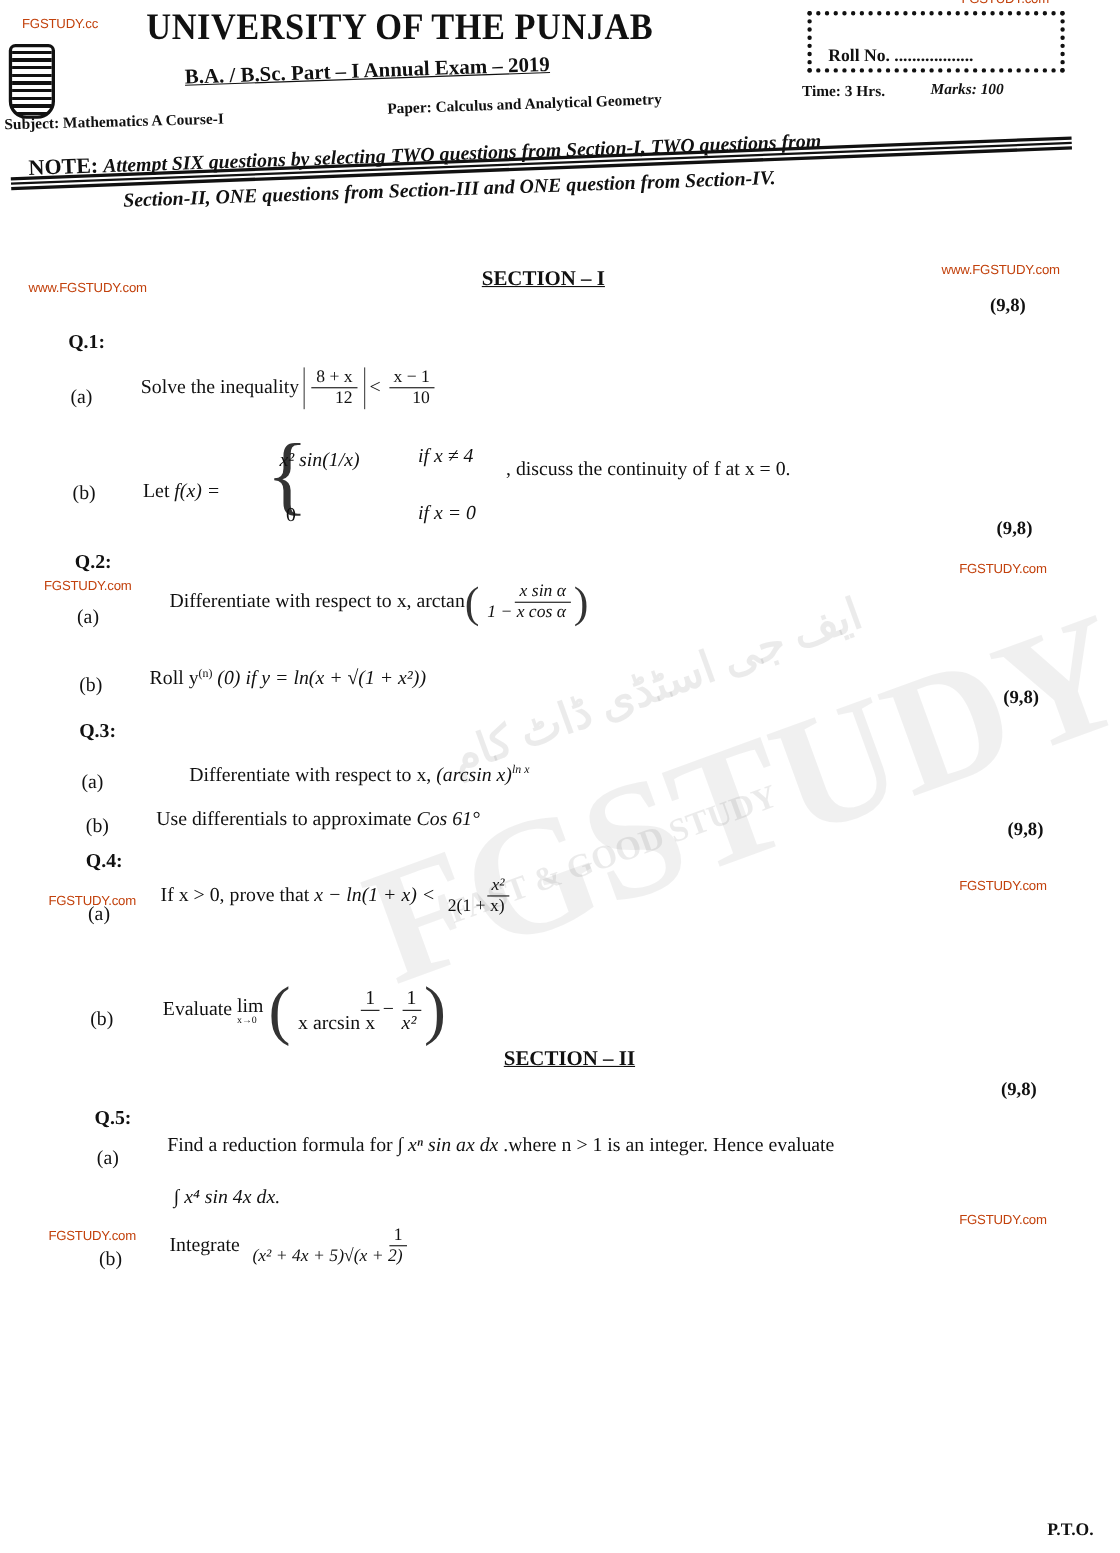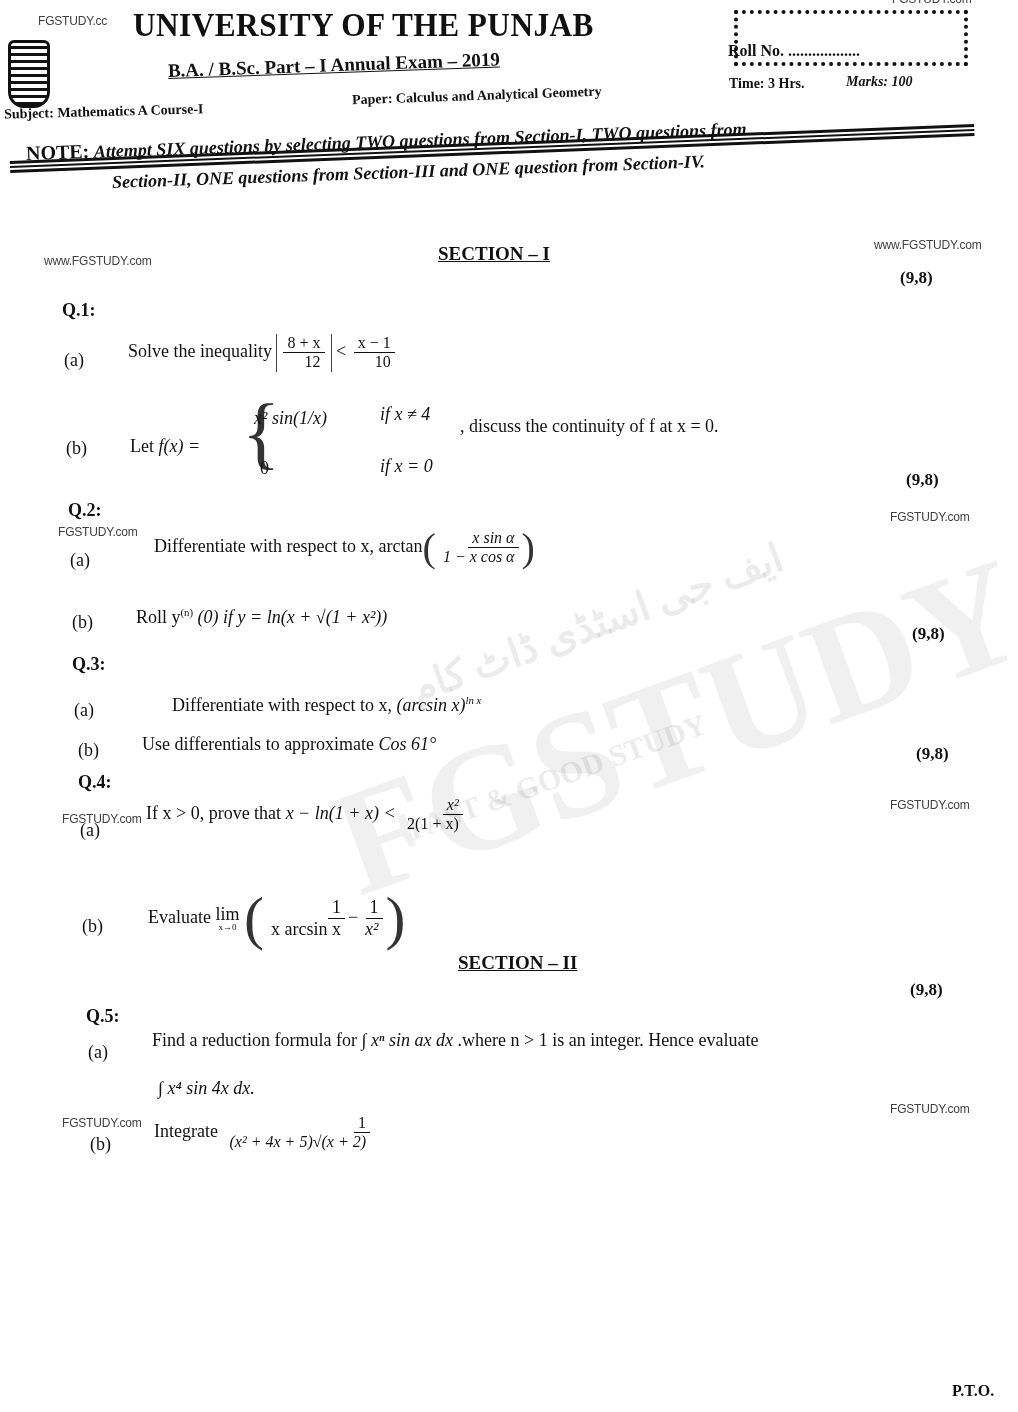--- a/index.html
+++ b/index.html
@@ -1,19 +1,19 @@
 <!DOCTYPE html>
 <html><head>
 <meta charset="utf-8">
 <style>
   html, body { margin:0; padding:0; background:#ffffff; }
   body { width:1018px; height:1412px; position:relative; overflow:hidden;
          font-family:"Liberation Serif", serif; color:#111; }
   .abs { position:absolute; white-space:nowrap; }
-  .wm-small { font-family:"Liberation Sans", sans-serif; font-size:12px; color:#404040; letter-spacing:-0.2px;margin-left:18px; }
+  .wm-small { font-family:"Liberation Sans", sans-serif; font-size:12px; color:#c2410c; letter-spacing:-0.2px; }
   .title { font-family:"Liberation Serif", serif; font-weight:bold; font-size:34px; letter-spacing:0.5px; transform:scaleX(0.92); transform-origin:left; }
   .subtitle { font-weight:bold; font-size:19px; text-decoration:underline; transform:rotate(-2deg); transform-origin:left; }
   .hdr-small { font-weight:bold; font-size:14px; }
   .rollbox { border:4px dotted #111; width:226px; height:48px; }
   .rule { height:3px; background:#111; }
   .note { font-weight:bold; font-size:18px; transform:rotate(-2deg); transform-origin:left; }
   .note .label { font-size:20px; }
   .note i { font-style:italic; }
   .section { font-weight:bold; font-size:19px; text-decoration:underline; }
   .marks { font-weight:bold; font-size:17px; }
@@ -38,21 +38,21 @@
 <div class="abs wm-small" style="left:874px; top:-8px;">FGSTUDY.com</div>
 
 <div class="abs wm-small" style="left:20px; top:14px;">FGSTUDY.cc</div>
 <div class="abs title" style="left:133px; top:6px;">UNIVERSITY OF THE PUNJAB</div>
 <div class="abs crest" style="left:8px; top:40px;"></div>
 <div class="abs subtitle" style="left:168px; top:60px;">B.A. / B.Sc. Part – I  Annual Exam – 2019</div>
 <div class="abs hdr-small" style="left:352px; top:88px; transform:rotate(-2deg);">Paper: Calculus and Analytical Geometry</div>
 <div class="abs hdr-small" style="left:4px; top:104px; transform:rotate(-1.5deg);">Subject: Mathematics A Course-I</div>
 
 <div class="abs rollbox" style="left:734px; top:10px;"></div>
-<div class="abs hdr-small" style="left:728px; top:42px; font-size:16px;text-align:right;">Roll No. ..................</div>
+<div class="abs hdr-small" style="left:753px; top:42px; font-size:16px;text-align:right;">Roll No. ..................</div>
 <div class="abs hdr-small" style="left:729px; top:76px;">Time: 3 Hrs.</div>
 <div class="abs hdr-small" style="left:846px; top:74px; font-style:italic;">Marks: 100</div>
 
 <div class="abs" style="left:8px; top:96px; width:965px; height:46px; transform:rotate(-2.2deg); transform-origin:right top;">
   <div class="rule" style="margin-top:28px;"></div>
   <div class="rule" style="margin-top:2px; height:2px;"></div>
   <div class="rule" style="margin-top:2px;"></div>
 </div>
 
 <div class="abs note" style="left:26px; top:142px;">
@@ -141,21 +141,21 @@
   <i>x − ln(1 + x) &lt;</i>
   <span class="frac">
       <i class="num">x²</i>
       <span class="den">2(1 + x)</span>
     </span>
 </div>
 
 <div class="abs part" style="left:82px; top:916px;">(b)</div>
 <div class="abs qtext" style="left:148px; top:884px;">
   <span>Evaluate</span>
-  <span style="display:inline-flex; flex-direction:column; align-items:center; vertical-align:middle; line-height:1;">
+  <span style="display:inline-flex; flex-direction:column; vertical-align:middle; line-height:1;">
     <span>lim</span>
     <span style="font-size:9px;">x→0</span>
   </span>
   <span class="paren" style="font-size:60px;">(</span><span class="frac" style="font-size:18px;">
       <span class="num">1</span>
       <span class="den">x arcsin x</span>
     </span><span>−</span><span class="frac" style="font-size:18px;">
       <span class="num">1</span>
       <i class="den">x²</i>
     </span><span class="paren" style="font-size:60px;">)</span>

